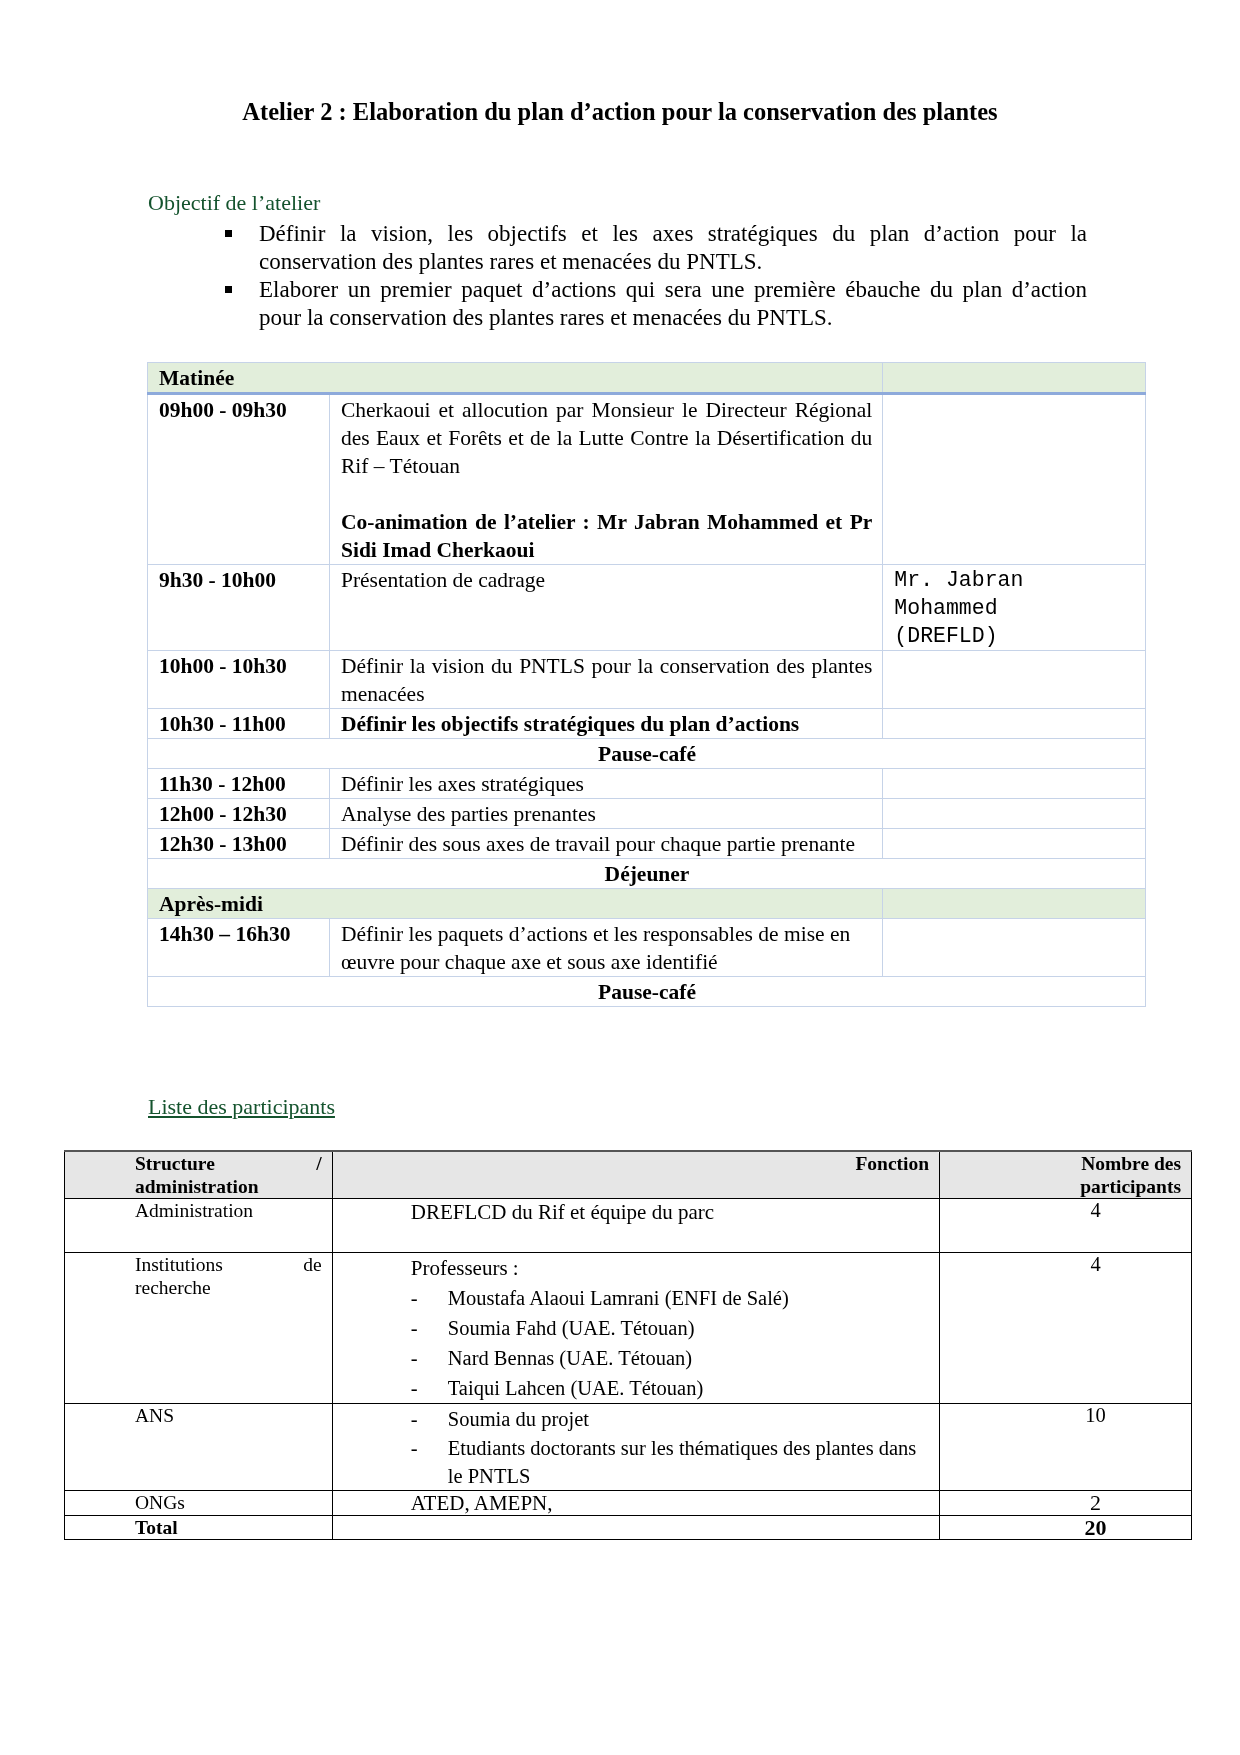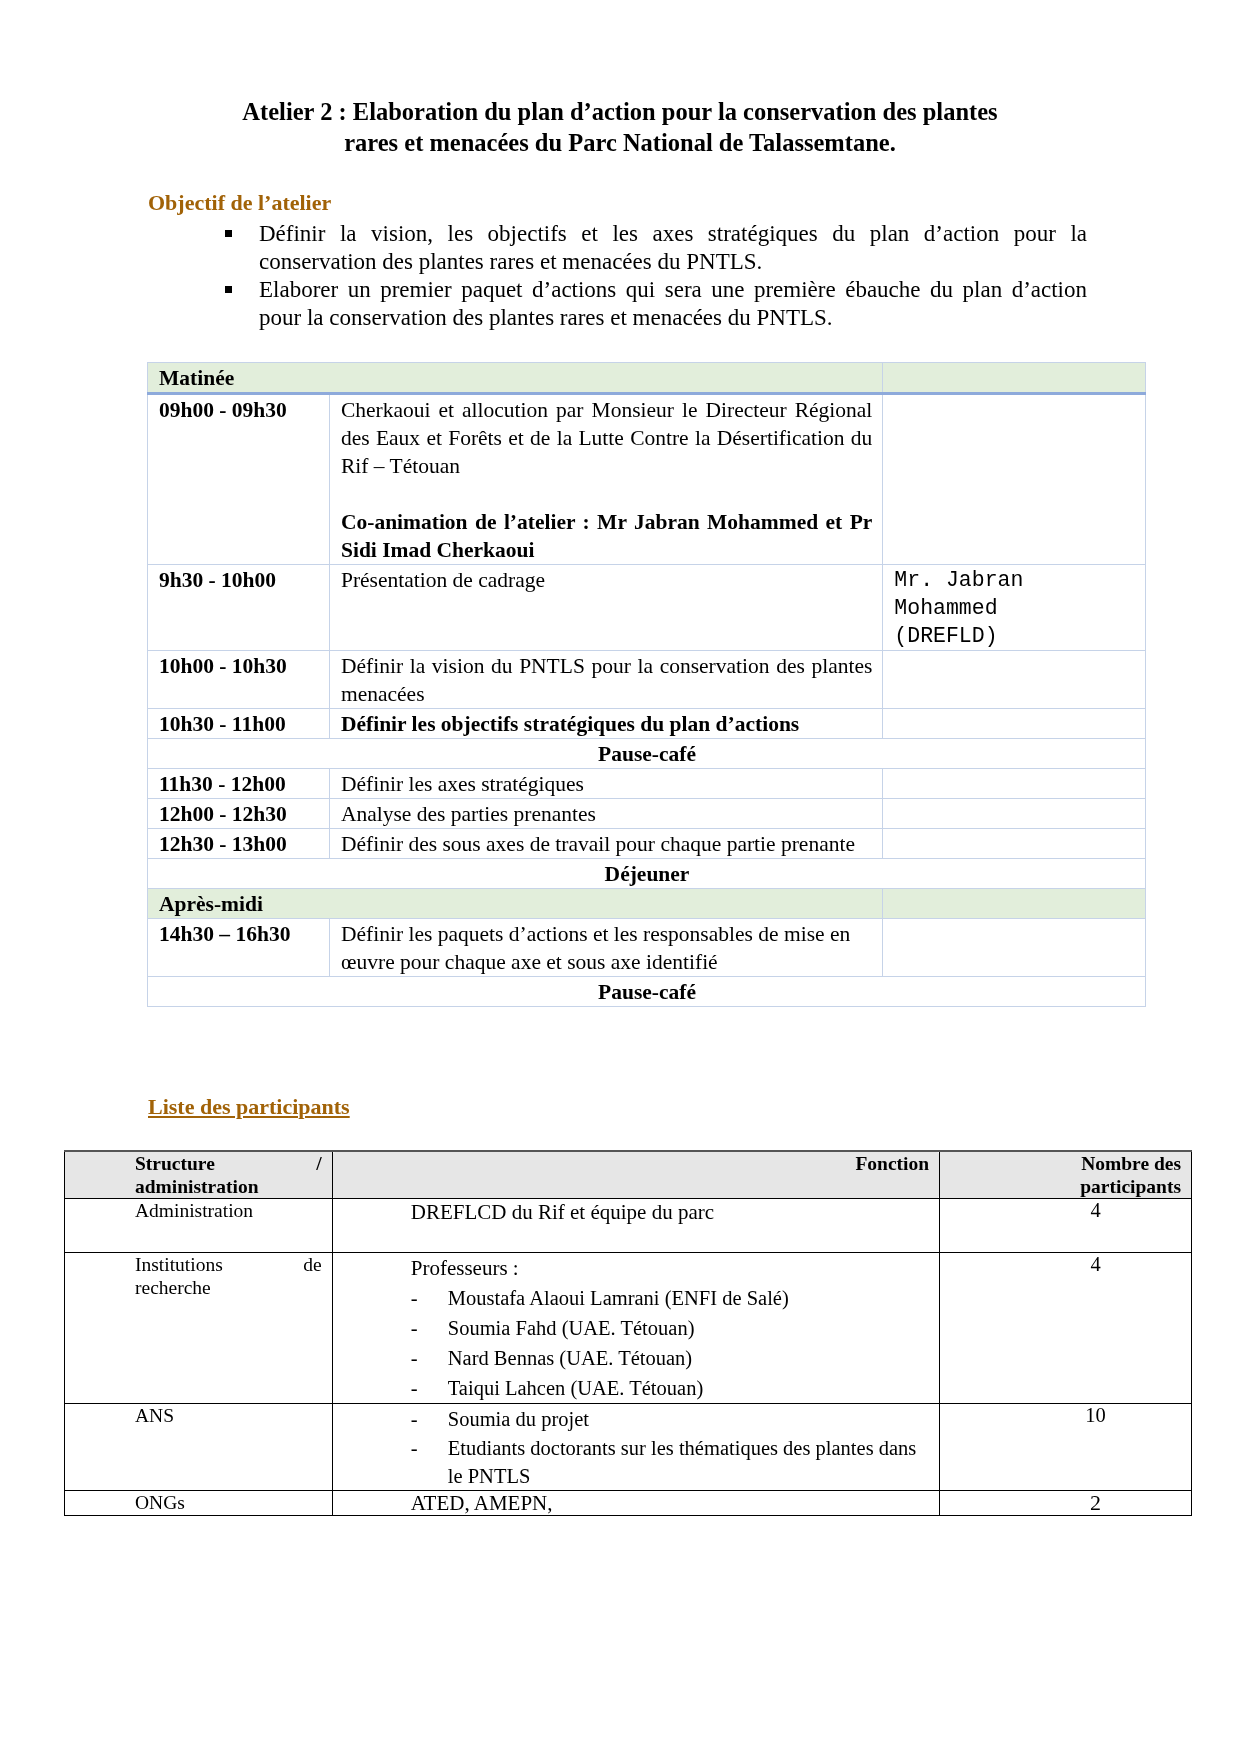--- a/index.html
+++ b/index.html
@@ -1,18 +1,18 @@
 <!DOCTYPE html>
 <html><head>
 <meta charset="utf-8">
 <style>
   html, body { margin:0; padding:0; background:#ffffff; }
   body { width:1240px; height:1755px; position:relative; font-family:"Liberation Serif", serif; color:#000; overflow:hidden; }
   .title { position:absolute; left:150px; top:96px; width:940px; text-align:center; font-weight:bold; font-size:24.5px; line-height:31px; }
-  .section-h { position:absolute; left:148px; font-size:22px; color:#a16207; font-weight:bold; }
+  .section-h { position:absolute; left:148px; font-size:22px; color:#14532d; font-weight:normal; }
   .obj-h { top:190px; }
   .part-h { top:1100px; text-decoration:underline; }
   .bullets { position:absolute; left:225px; top:220px; width:862px; font-size:23px; line-height:28px; margin:0; padding:0; list-style:none; }
   .bullets li { position:relative; padding-left:34px; text-align:justify; }
   .bullets li::before { content:""; position:absolute; left:0; top:10px; width:7px; height:7px; background:#000; }
   .bullets li span { display:block; }
 
   table.agenda { position:absolute; left:147px; top:362px; width:999px; border-collapse:collapse; font-size:21.5px; line-height:28px; }
   table.agenda td { border:1.5px solid #c6d3e8; vertical-align:top; padding:1px 10px 0 11px; }
   table.agenda tr.band td { background:#e2eedb; font-weight:bold; }
@@ -38,21 +38,20 @@
   .dash-list li { position:relative; padding-left:37px; }
   .dash-list li::before { content:"-"; position:absolute; left:0; }
   .num { display:block; text-align:center; padding-left:60px; font-size:20.5px; }
   .total-num { font-weight:bold; font-size:22px; }
 </style>
 </head>
 <body>
 
 <div class="title">
   <div>Atelier 2 : Elaboration du plan d’action pour la conservation des plantes</div>
-  <div>rares et menacées du Parc National de Talassemtane.</div>
 </div>
 
 <div class="section-h obj-h">Objectif de l’atelier</div>
 
 <ul class="bullets">
   <li>
       <span>Définir la vision, les objectifs et les axes stratégiques du plan d’action pour la conservation des plantes rares et menacées du PNTLS.</span>
     </li>
   <li>
       <span>Elaborer un premier paquet d’actions qui sera une première ébauche du plan d’action pour la conservation des plantes rares et menacées du PNTLS.</span>
@@ -186,14 +185,21 @@
     </tr>
     <tr>
       <td class="c1">ONGs</td>
       <td class="c2">
           <div class="fn" style="line-height:24px;">ATED, AMEPN,</div>
         </td>
       <td class="c3">
           <span class="num" style="font-size:22px;">2</span>
         </td>
     </tr>
+    <tr>
+      <td class="c1 bold">Total</td>
+      <td class="c2"></td>
+      <td class="c3">
+          <span class="num total-num">20</span>
+        </td>
+    </tr>
   </tbody>
 </table>
 
 </body></html>

